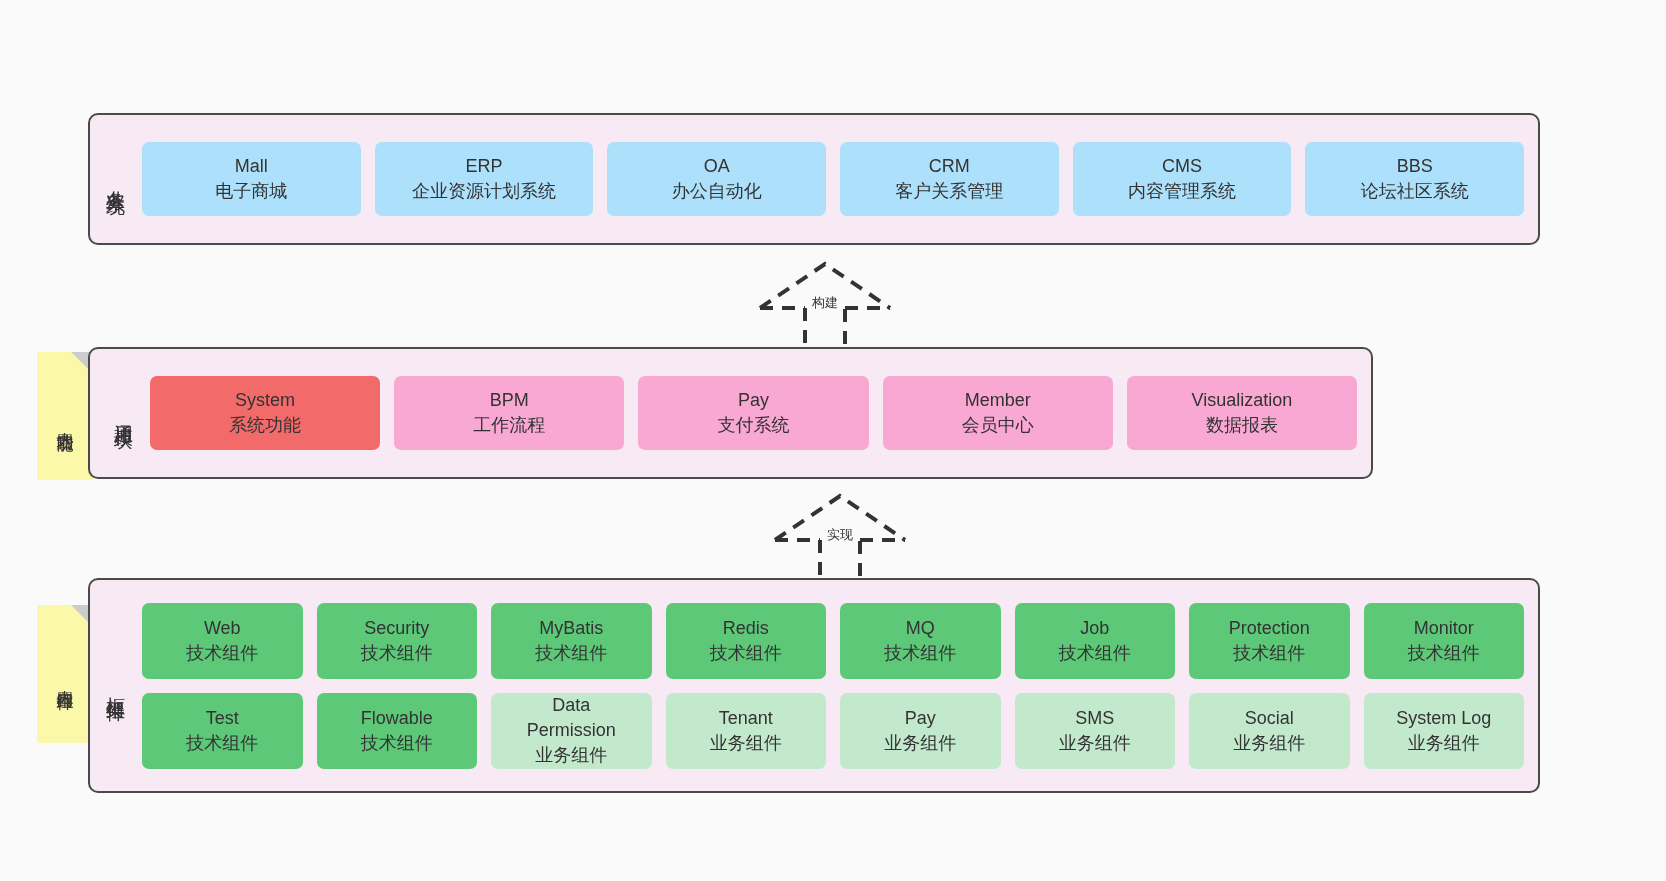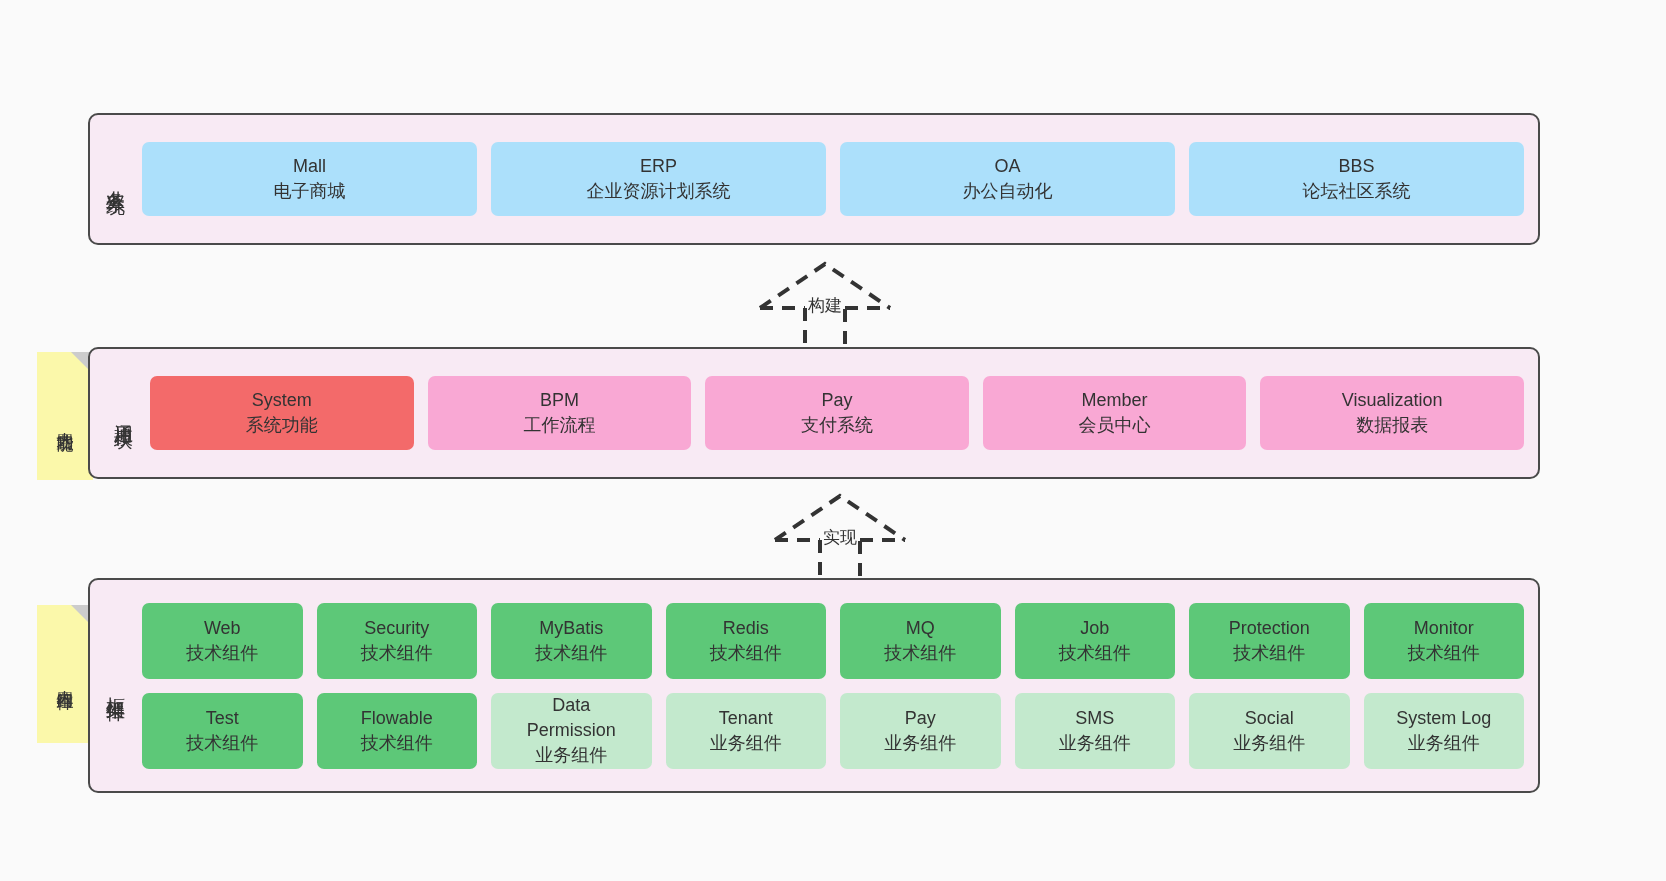--- a/index.html
+++ b/index.html
@@ -122,21 +122,21 @@
   .arrow svg {
     position: absolute;
     top: 0; left: 0;
     overflow: visible;
   }
   .arrow-label {
     position: absolute;
     left: 0;
     width: 150px;
     text-align: center;
-    font-size: 17px;
+    font-size: 13px;
     color: #333;
     background: transparent;
   }
 </style>
 </head>
 <body>
 
 <div id="canvas">
 
   <div class="layer" id="layer-0" style="left:88px; top:113px; width:1452px; height:132px;">
@@ -147,20 +147,28 @@
           <div class="l1">Mall</div>
           <div class="l2">电子商城</div>
         </div>
         <div class="card c-blue" style="height:74px">
           <div class="l1">ERP</div>
           <div class="l2">企业资源计划系统</div>
         </div>
         <div class="card c-blue" style="height:74px">
           <div class="l1">OA</div>
           <div class="l2">办公自动化</div>
+        </div>
+        <div class="card c-blue" style="height:74px">
+          <div class="l1">CRM</div>
+          <div class="l2">客户关系管理</div>
+        </div>
+        <div class="card c-blue" style="height:74px">
+          <div class="l1">CMS</div>
+          <div class="l2">内容管理系统</div>
         </div>
         <div class="card c-blue" style="height:74px">
           <div class="l1">BBS</div>
           <div class="l2">论坛社区系统</div>
         </div>
       </div>
     </div>
   </div>
 
   <div class="arrow" style="left:750px; top:258px;">
@@ -170,21 +178,21 @@
       <path d="M 10 50 L 55 50 M 95 50 L 140 50" fill="none" stroke="#333333" stroke-width="4" stroke-dasharray="13,9" stroke-linecap="butt"></path>
     </svg>
     <div class="arrow-label" style="top:36px;">构建</div>
   </div>
 
   <div class="note" style="left:37px; top:352px; height:128px;">
     <span class="note-fold"></span>
     <span>内置功能</span>
   </div>
 
-  <div class="layer" id="layer-1" style="left:88px; top:347px; width:1452px; height:132px;padding-left:8px;">
+  <div class="layer" id="layer-1" style="left:88px; top:347px; width:1285px; height:132px;padding-left:8px;">
     <div class="layer-title">通用模块</div>
     <div class="layer-body">
       <div class="card-row">
         <div class="card c-red" style="height:74px">
           <div class="l1">System</div>
           <div class="l2">系统功能</div>
         </div>
         <div class="card c-pink" style="height:74px">
           <div class="l1">BPM</div>
           <div class="l2">工作流程</div>

